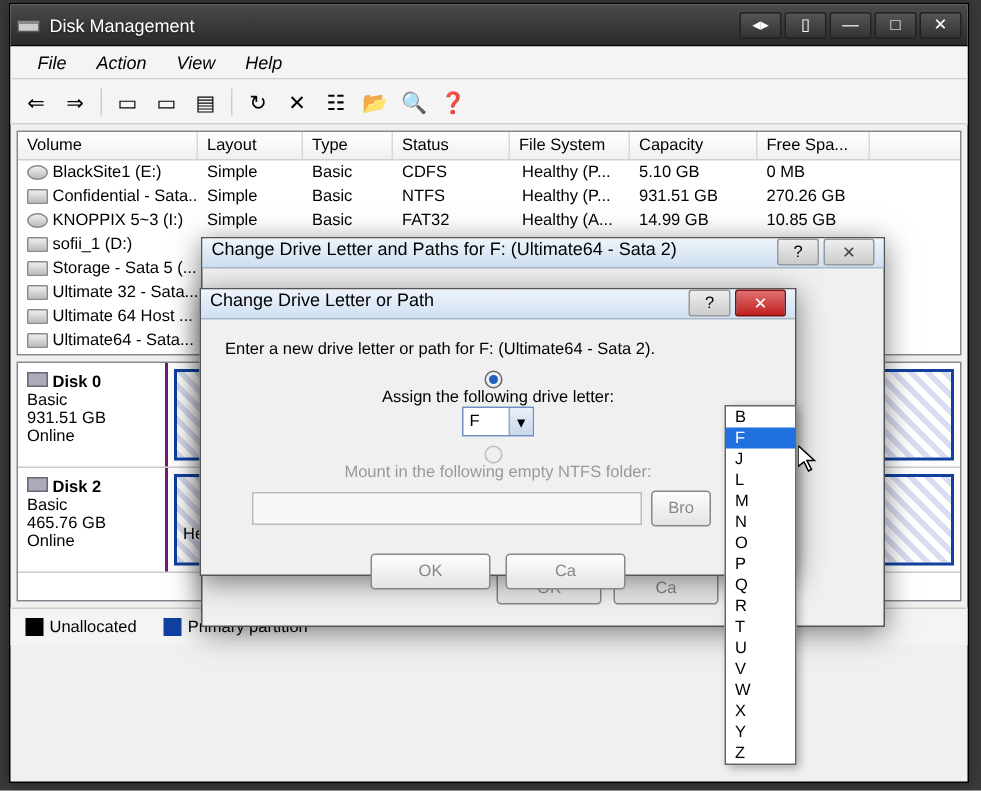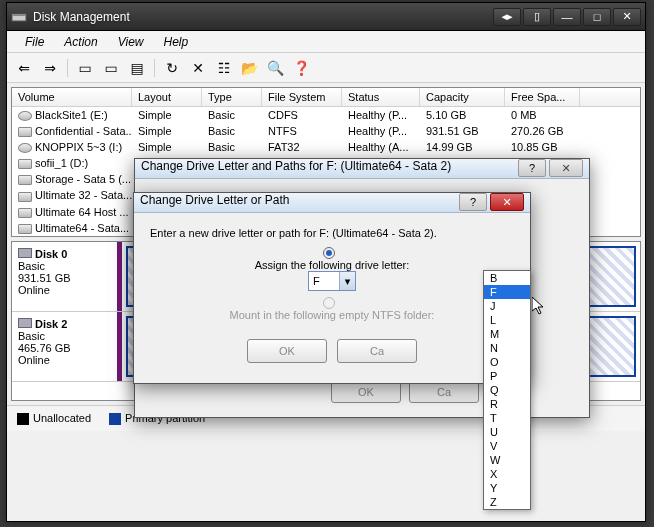--- a/index.html
+++ b/index.html
@@ -25,21 +25,21 @@
 .table-body { font-size: 11px; }
 .tr { display: flex; padding: 1px 0; }
 .td { padding: 1px 6px; white-space: nowrap; overflow: hidden; }
 .vol-icon { display: inline-block; width: 14px; height: 10px; background: linear-gradient(to bottom,#eee,#bbb); border:1px solid #888; border-radius:1px; margin-right:3px; vertical-align:middle;}
 .cd-icon { border-radius:50%; }
 
 .c-vol {width:120px;} .c-lay{width:70px;} .c-typ{width:60px;} .c-fs{width:80px;} .c-st{width:78px;} .c-cap{width:85px;} .c-fr{width:75px;}
 
 .disks { margin: 4px; border: 1px solid #828790; background:#fff; position:relative; }
 .disk-row { display:flex; border-bottom:1px solid #ccc; height:70px; }
-.disk-label { width:110px; border-right:5px solid #701a75; padding:6px; font-size:11px; }
+.disk-label { width:100px; border-right:2px solid #701a75; padding:6px; font-size:11px; }
 .disk-label b { font-weight:bold; }
 .disk-part { flex:1; margin:4px; border:2px solid #1040a0; position:relative; font-size:11px; padding:4px; background:#fff; }
 .disk-hatch { position:absolute; inset:0; background: repeating-linear-gradient(45deg, rgba(100,120,200,0.25) 0 4px, transparent 4px 8px); pointer-events:none;}
 
 .legend { padding:6px 10px; font-size:11px; display:flex; gap:18px; align-items:center; background:#f4f4f4; border-top:1px solid #ccc;}
 .sw { display:inline-block; width:12px; height:12px; margin-right:4px; vertical-align:middle;}
 
 
 .dialog { position:absolute; background:#f0f0f0; border:1px solid #555; box-shadow: 0 4px 18px rgba(0,0,0,0.5); }
 .dlg-title { height:20px; background:linear-gradient(to bottom,#eef4fb,#cfe0f2); display:flex; align-items:flex-start; padding:0 6px; font-size:12px; border-bottom:1px solid #a8b8c8;}
@@ -106,22 +106,22 @@
     <div class="tb-btn">📂</div>
     <div class="tb-btn">🔍</div>
     <div class="tb-btn">❓</div>
   </div>
 
   <div class="table-wrap">
     <div class="table-head">
       <div class="th c-vol">Volume</div>
       <div class="th c-lay">Layout</div>
       <div class="th c-typ">Type</div>
+      <div class="th c-st">Status</div>
       <div class="th c-fs">File System</div>
-      <div class="th c-st">Status</div>
       <div class="th c-cap">Capacity</div>
       <div class="th c-fr">Free Spa...</div>
     </div>
     <div class="table-body" id="vol-body">
         <div class="tr">
           <div class="td c-vol"><span class="vol-icon cd-icon"></span>BlackSite1 (E:)</div>
           <div class="td c-lay">Simple</div>
           <div class="td c-typ">Basic</div>
           <div class="td c-fs">CDFS</div>
           <div class="td c-st">Healthy (P...</div>
@@ -253,20 +253,24 @@
       <span>Assign the following drive letter:</span>
       <span style="flex:1"></span>
       <div class="combo">
         <span>F</span>
         <span class="arr">▾</span>
       </div>
     </div>
     <div class="radio-row" style="color:#999;">
       <span class="radio dis"></span>
       <span>Mount in the following empty NTFS folder:</span>
+    </div>
+    <div style="display:flex; align-items:center; gap:6px; margin-top:4px;">
+      <input class="dlg-input" disabled="" style="">
+      <button class="dlg-btn" style="width:40px;" disabled="">Bro</button>
     </div>
     <div class="dlg-btns">
       <button class="dlg-btn">OK</button>
       <button class="dlg-btn">Ca</button>
     </div>
   </div>
 </div>
 
 <div class="dropdown" id="letters-dd" style="left:483px; top:270px; width:48px;">
     <div>B</div>

